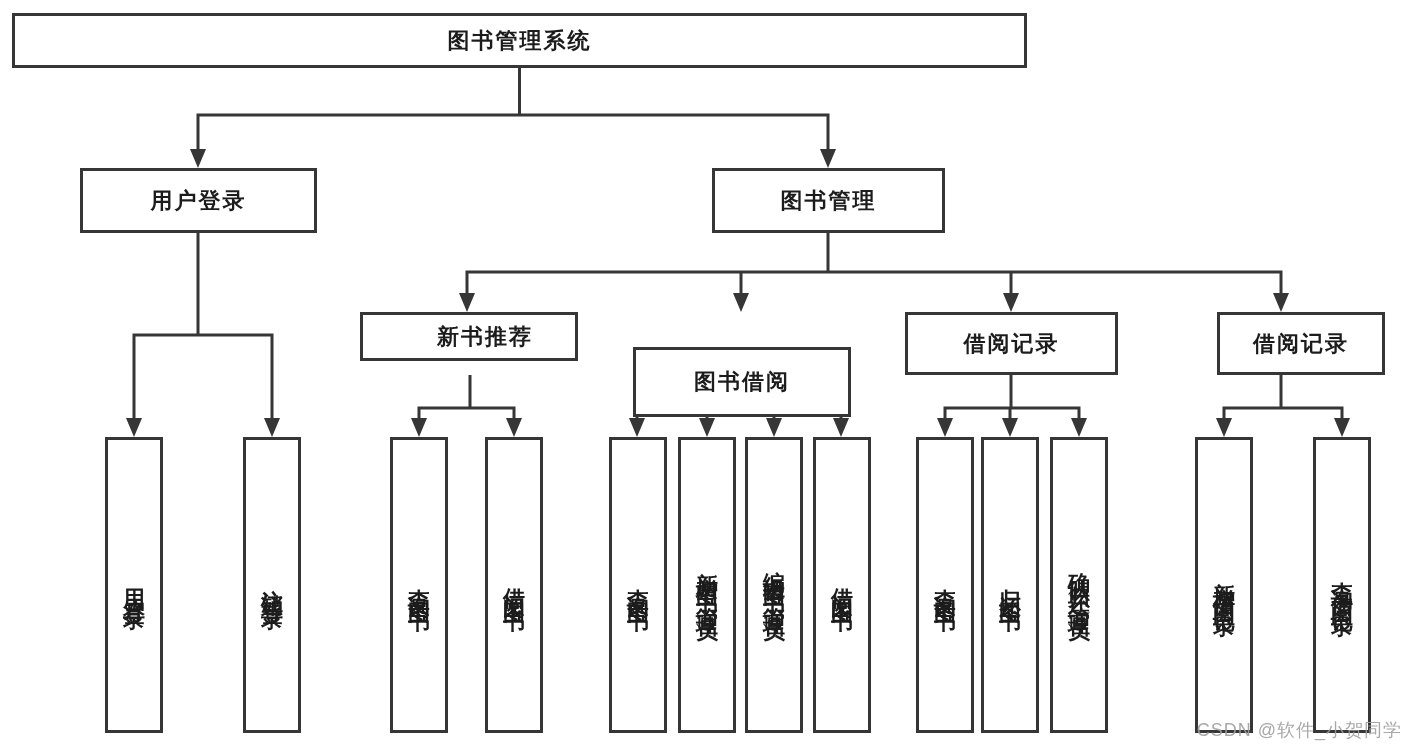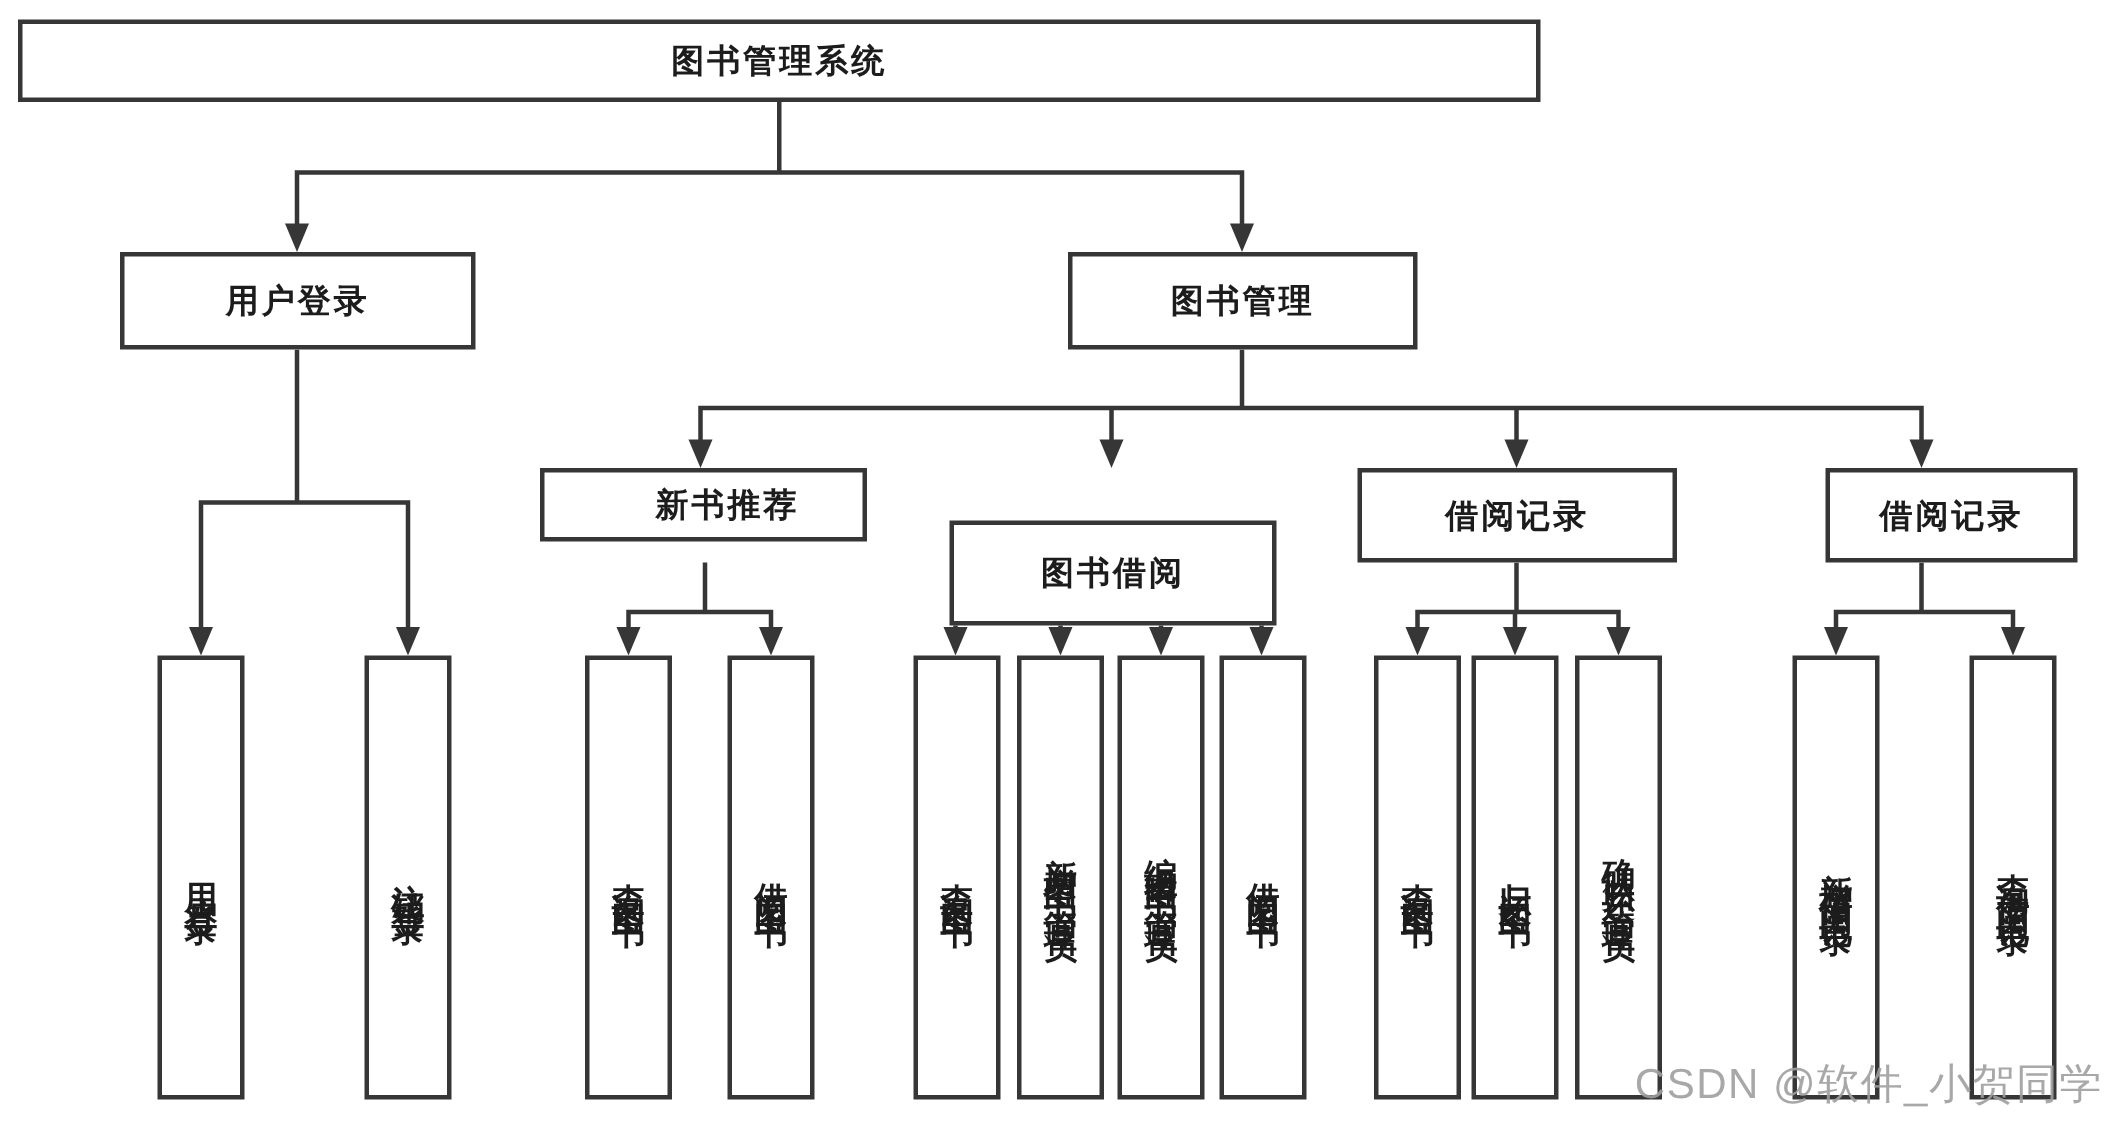--- a/index.html
+++ b/index.html
@@ -35,21 +35,21 @@
     font-size: 22px;
     line-height: 1;
     letter-spacing: 7px;
     color: #1c1c1c;
     max-height: 282px;
   }
   #watermark {
     position: absolute;
     right: 3px;
     bottom: 5px;
-    font-size: 28px;
+    font-size: 18px;
     color: rgba(158,158,158,0.9);
     letter-spacing: 1px;
     white-space: nowrap;
   }
 </style>
 </head>
 <body>
 
 <div id="canvas">
 

